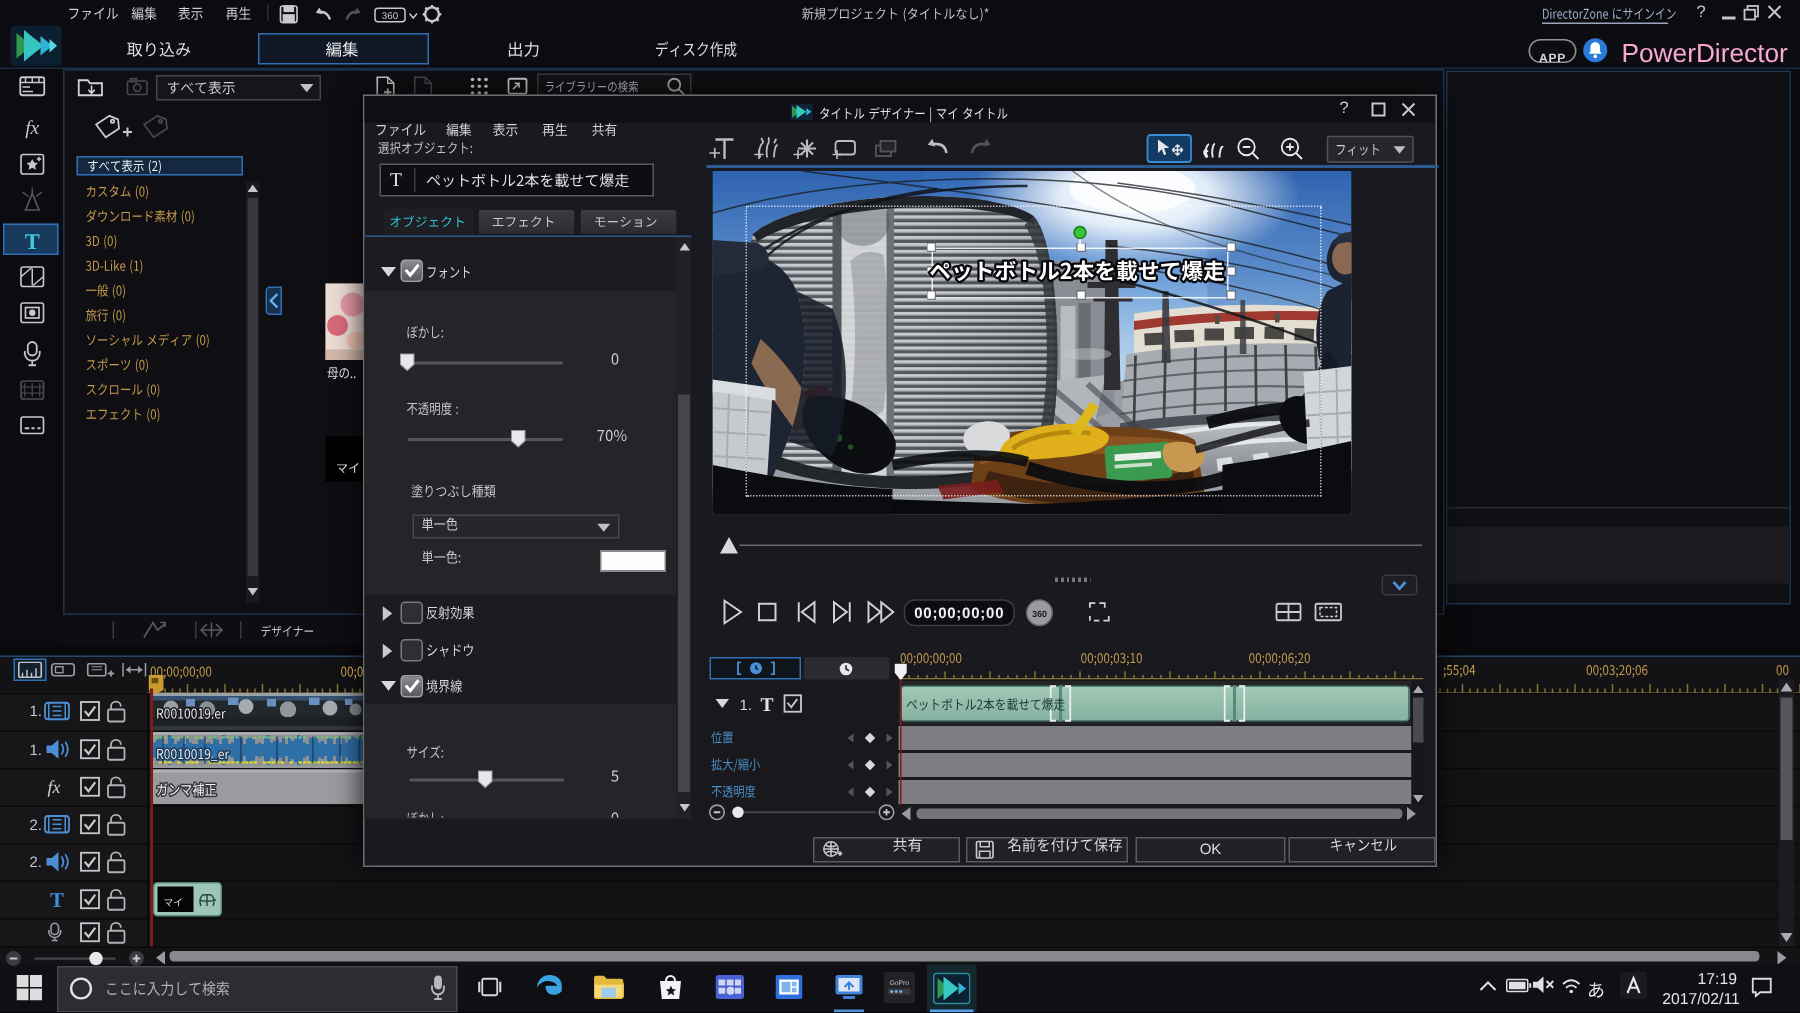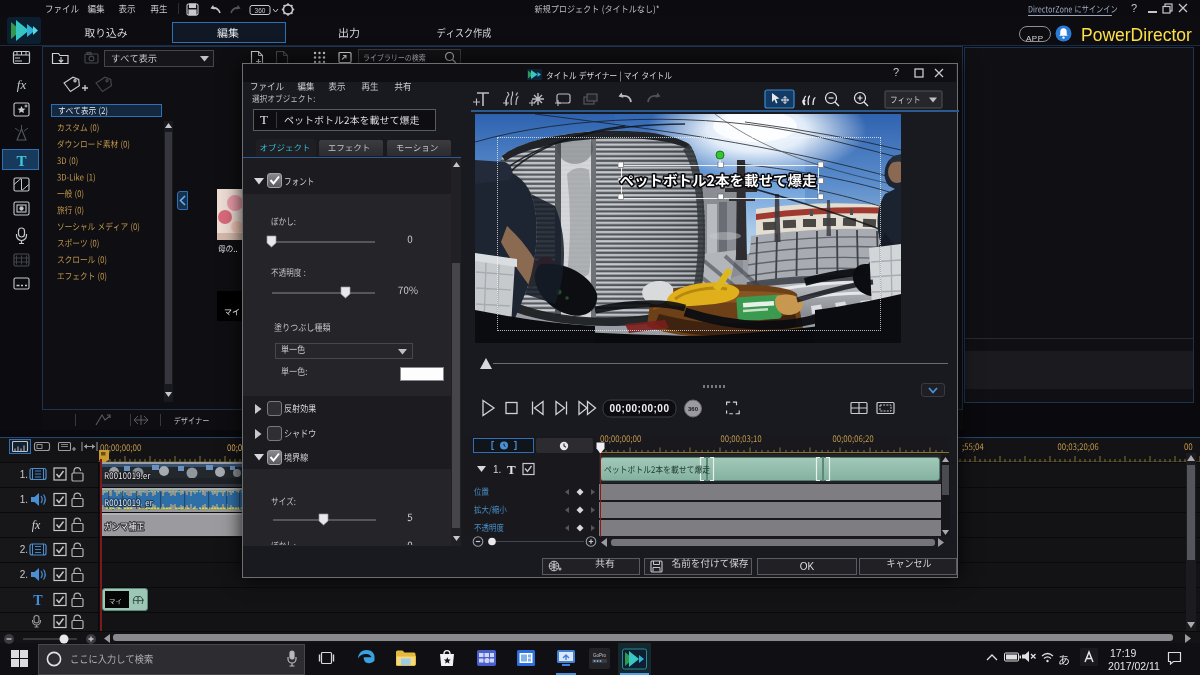--- a/index.html
+++ b/index.html
@@ -64,27 +64,27 @@
  <rect x="0" y="1" width="34" height="27" rx="3" fill="#0c1f30"></rect>
  <path d="M4 6 L4 23 L14 14.5 Z" fill="#2f9950"></path>
  <path d="M9 4 L9 25 L22 14.5 Z" fill="#35c4c0"></path>
  <path d="M20 8 L20 21 L28 14.5 Z" fill="#2db3d8"></path>
  <path d="M26 10 l5 4.5 -5 4.5 z" fill="#59d8e0"></path>
 </svg>
 
 <div class="a" style="left:172px;top:21.5px;width:112px;height:19px;border:1.5px solid #2e6fb5;background:#0f1824"></div>
 
 <div class="a" style="left:1019px;top:26px;width:30px;height:14px;border:1px solid #8f8f94;border-radius:8px"></div>
-<div class="txt" style="left:1026px;top:34px;font-size:8px;letter-spacing:.5px;color:#d6d6da;font-weight:normal">APP</div>
+<div class="txt" style="left:1026px;top:34px;font-size:8px;letter-spacing:.5px;color:#d6d6da;font-weight:bold">APP</div>
 <svg class="a" style="left:1055px;top:25px" width="17" height="17" viewBox="0 0 17 17">
       <circle cx="8.5" cy="8.5" r="8" fill="#2a7ad8"></circle>
       <path d="M8.5 3.2 c-2.2 0 -3.2 1.6 -3.2 3.4 v2.6 l-1 1.6 h8.4 l-1 -1.6 V6.6 c0 -1.8 -1 -3.4 -3.2 -3.4 z" fill="#fff"></path>
       <circle cx="8.5" cy="12.6" r="1.2" fill="#fff"></circle>
     </svg>
-<div class="txt" style="left:1081px;top:25px;font-size:17.5px;color:#fde047">PowerDirector</div>
+<div class="txt" style="left:1081px;top:25px;font-size:17.5px;color:#f9a8d4">PowerDirector</div>
 
 <div class="a" style="left:0;top:643px;width:1200px;height:32px;background:#101014"></div>
 <svg class="a" style="left:11px;top:650px" width="17" height="17" viewBox="0 0 17 17" fill="#dcdcde">
       <rect x="0" y="0" width="8" height="8"></rect>
       <rect x="9" y="0" width="8" height="8"></rect>
       <rect x="0" y="9" width="8" height="8"></rect>
       <rect x="9" y="9" width="8" height="8"></rect>
     </svg>
 <div class="a" style="left:38px;top:644px;width:267px;height:31px;background:#2d2d31;border:1px solid #47474b;box-sizing:border-box"></div>
 <svg class="a" style="left:46px;top:651px" width="16" height="16" viewBox="0 0 16 16">
@@ -167,21 +167,21 @@
     </svg>
 <svg class="a" style="left:1040px;top:650px" width="15" height="13" viewBox="0 0 15 13" fill="none" stroke="#e0e0e2">
       <path d="M2 6 q5.5 -5 11 0" stroke-width="1.2"></path>
       <path d="M4 8.5 q3.5 -3.2 7 0" stroke-width="1.2"></path>
       <circle cx="7.5" cy="11" r="1.2" fill="#e0e0e2" stroke="none"></circle>
     </svg>
 <svg class="a" style="left:1080px;top:648px" width="18" height="18" viewBox="0 0 18 18">
       <rect width="18" height="18" rx="1.5" fill="#1b1b1f"></rect>
       <path d="M5 14 L9 4 L13 14 M6.8 10.5 h4.4" stroke="#e8e8ea" stroke-width="1.4" fill="none"></path>
     </svg>
-<div class="txt" style="left:1110px;top:646.5px;width:48px;text-align:left;font-size:10.5px;color:#e4e4e6">17:19</div>
+<div class="txt" style="left:1110px;top:646.5px;width:48px;text-align:right;font-size:10.5px;color:#e4e4e6">17:19</div>
 <div class="txt" style="left:1102px;top:660px;width:64px;text-align:center;font-size:10.5px;color:#e4e4e6">2017/02/11</div>
 <svg class="a" style="left:1167px;top:651px" width="15" height="14" viewBox="0 0 15 14" fill="none" stroke="#dcdcde" stroke-width="1.2">
       <path d="M1.5 1.5 h12 v9 h-7 l-3 2.5 v-2.5 h-2 z"></path>
     </svg>
 
 <div class="a" style="left:0;top:46px;width:42px;height:384px;background:#0c0c10"></div>
 <div class="a" style="left:2px;top:149px;width:37px;height:21px;background:#17395c;border:1px solid #2f6fb5;box-sizing:border-box"></div>
 <svg class="a" style="left:12px;top:50px" width="19" height="240" viewBox="0 0 19 240">
  <g fill="none" stroke="#c3c8cc" stroke-width="1.2">
   <rect x="1.5" y="1.5" width="16" height="12" rx="1.5"></rect>

